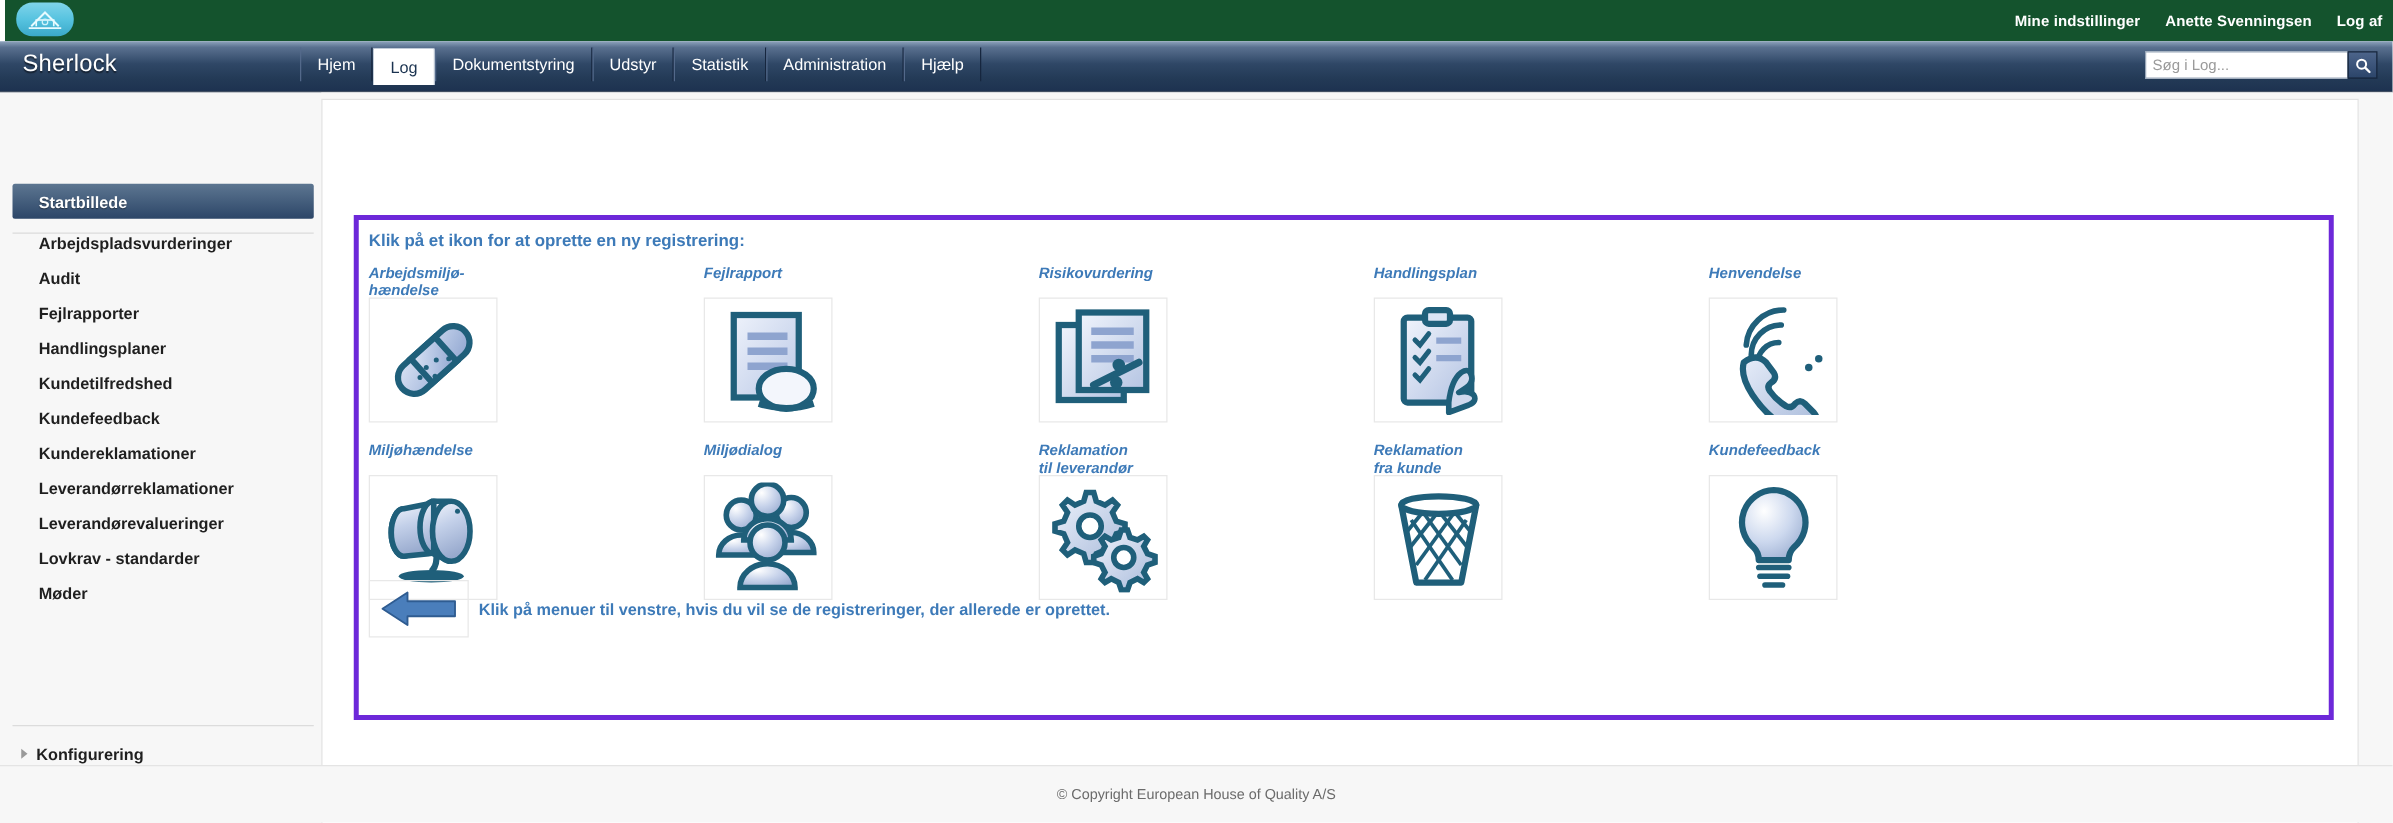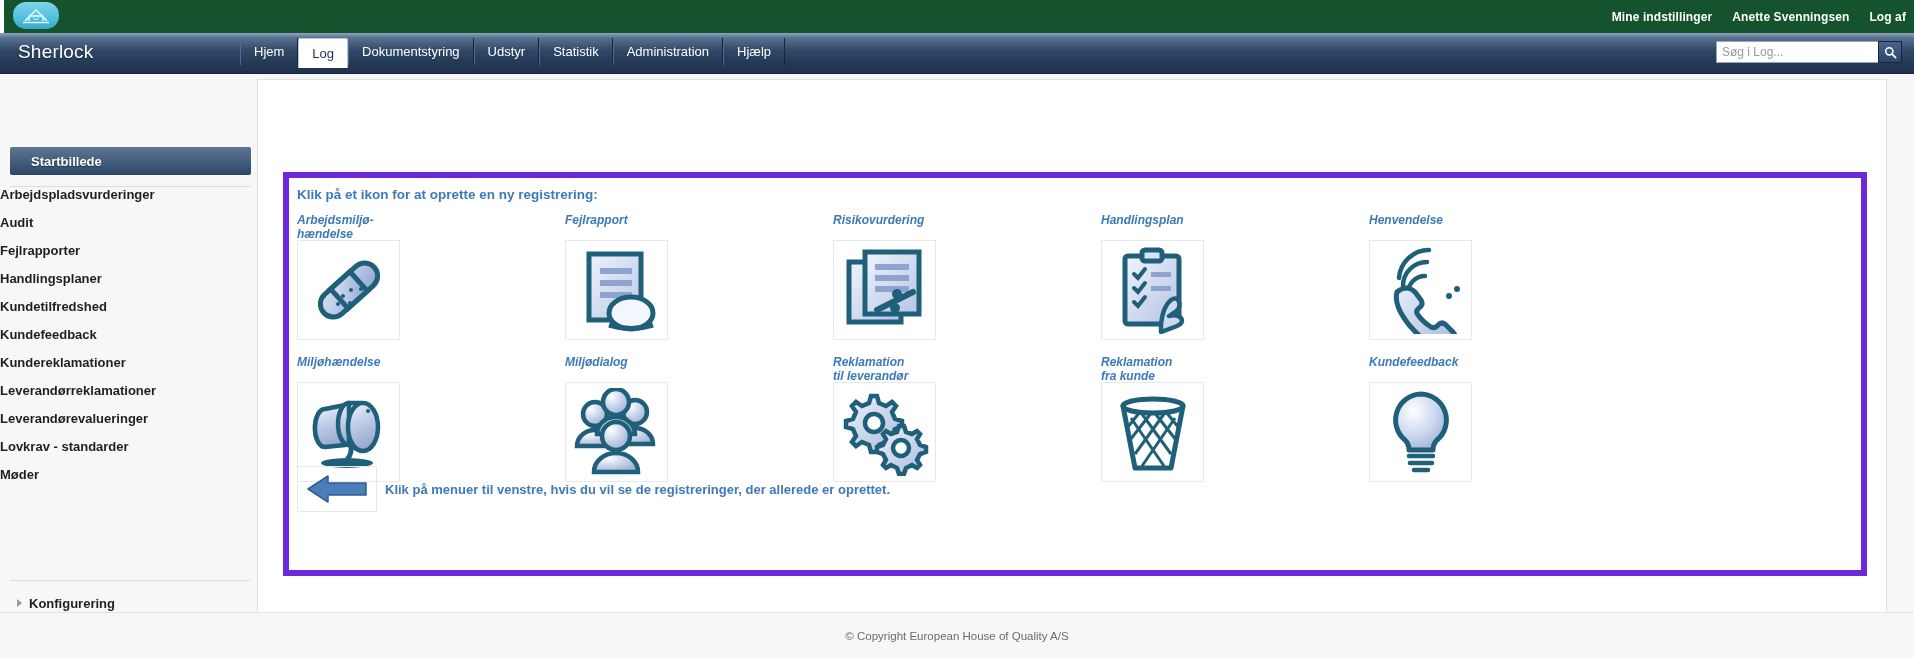--- a/index.html
+++ b/index.html
@@ -139,20 +139,21 @@
     position: absolute; left: 10px;
     width: 241px; height: 1px; background: #dcdcdc;
   }
   .side-list {
     position: absolute; left: 0; top: 62px;
     width: 257px;
   }
   .side-item {
     height: 28px;
     display: flex; align-items: center;
+    padding-left: 31px;
     cursor: pointer;
   }
   .side-item span {
     color: #1f1f1f; font-size: 13px; font-weight: bold;
     white-space: nowrap;
   }
   .side-config {
     position: absolute; left: 0; top: 468px;
     width: 257px; height: 34px;
     display: flex; align-items: center;
@@ -179,21 +180,21 @@
   .content-card {
     position: absolute; left: 0; top: 5px;
     width: 1630px; height: 605px;
     background: #ffffff;
     border: 1px solid #e2e2e2;
   }
   .panel {
     position: absolute; left: 25px; top: 92px;
     width: 1584px; height: 404px;
     background: #ffffff;
-    border: 6px solid #6d28d9;
+    border: 4px solid #6d28d9;
   }
   .panel-title {
     position: absolute; left: 8px; top: 9px;
     color: #3d7ab8; font-size: 13.5px; font-weight: bold;
   }
   .icon-grid {
     position: absolute; left: 8px; top: 34px;
     width: 1560px;
   }
   .icon-row {

